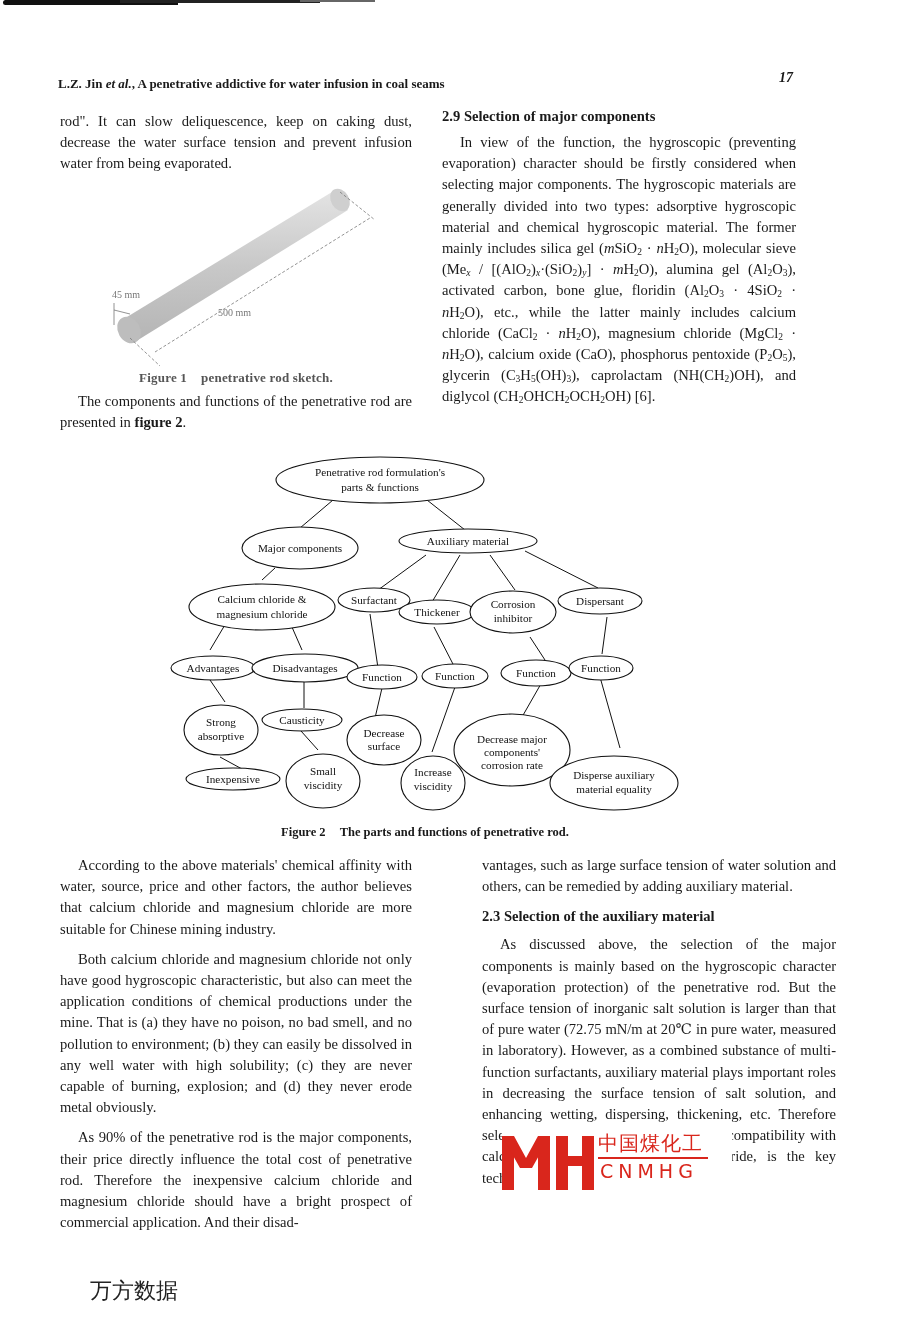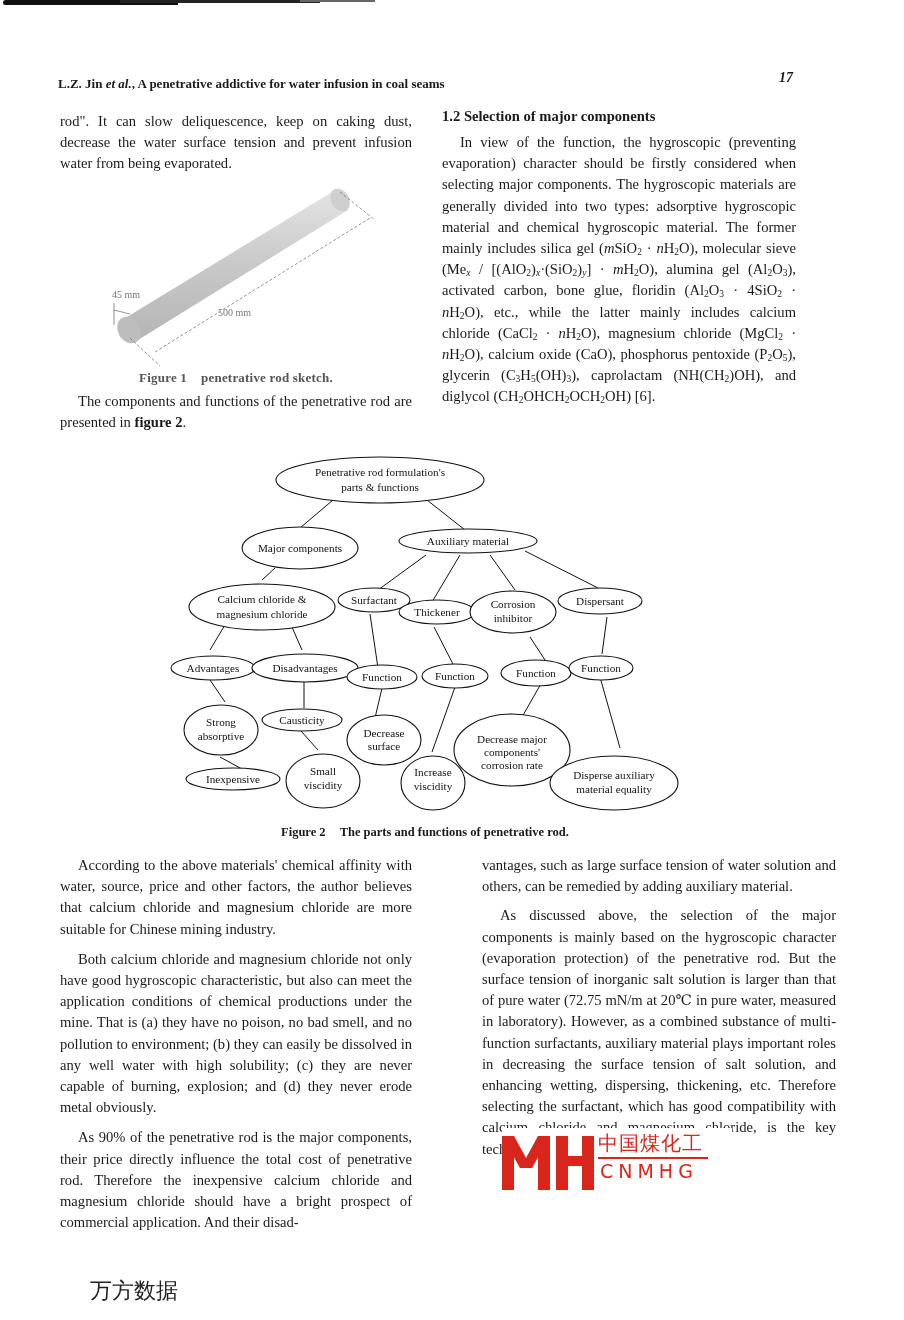--- a/index.html
+++ b/index.html
@@ -92,21 +92,21 @@
 </svg>
 <div class="fig1-caption">
   <span class="lab">Figure 1</span><span>penetrative rod sketch.</span>
 </div>
 
 <div class="col left-top" style="top:391px;">
   <p class="indent"><span>The components and functions of the penetrative rod are presented in </span><span class="b">figure 2</span><span>.</span></p>
 </div>
 
 <div class="col right-top">
-  <div class="sec-head">1.2 Selection of major components</div>
+  <div class="sec-head">2.9 Selection of major components</div>
   <p class="indent" style="margin-top:6px;"><span>In view of the function, the hygroscopic (preventing evaporation) character should be firstly considered when selecting major components. The hygroscopic materials are generally divided into two types: adsorptive hygroscopic material and chemical hygroscopic material. The former mainly includes silica gel </span>(<span class="it">m</span>SiO<sub>2</sub> · <span class="it">n</span>H<sub>2</sub>O)<span>, molecular sieve </span>(Me<sub class="it">x</sub> / [(AlO<sub>2</sub>)<sub class="it">x</sub>·(SiO<sub>2</sub>)<sub class="it">y</sub>] · <span class="it">m</span>H<sub>2</sub>O)<span>, alumina gel </span>(Al<sub>2</sub>O<sub>3</sub>)<span>, activated carbon, bone glue, floridin </span>(Al<sub>2</sub>O<sub>3</sub> · 4SiO<sub>2</sub> · <span class="it">n</span>H<sub>2</sub>O)<span>, etc., while the latter mainly includes calcium chloride </span>(CaCl<sub>2</sub> · <span class="it">n</span>H<sub>2</sub>O)<span>, magnesium chloride </span>(MgCl<sub>2</sub> · <span class="it">n</span>H<sub>2</sub>O)<span>, calcium oxide (CaO), phosphorus pentoxide </span>(P<sub>2</sub>O<sub>5</sub>)<span>, glycerin </span>(C<sub>3</sub>H<sub>5</sub>(OH)<sub>3</sub>)<span>, caprolactam </span>(NH(CH<sub>2</sub>)OH)<span>, and diglycol </span>(CH<sub>2</sub>OHCH<sub>2</sub>OCH<sub>2</sub>OH)<span> [6].</span></p>
 </div>
 
 <svg class="fig2" viewBox="0 0 530 370">
   <g stroke="#111" stroke-width="1">
     <line x1="163" y1="50" x2="130" y2="78"></line>
     <line x1="257" y1="50" x2="295" y2="80"></line>
     <line x1="105" y1="118" x2="92" y2="130"></line>
     <line x1="256" y1="105" x2="208" y2="140"></line>
     <line x1="290" y1="105" x2="262" y2="152"></line>
@@ -193,20 +193,21 @@
 </div>
 
 <div class="col left-bottom">
   <p class="indent">According to the above materials' chemical affinity with water, source, price and other factors, the author believes that calcium chloride and magnesium chloride are more suitable for Chinese mining industry.</p>
   <p class="indent" style="margin-top:9px;">Both calcium chloride and magnesium chloride not only have good hygroscopic characteristic, but also can meet the application conditions of chemical productions under the mine. That is (a) they have no poison, no bad smell, and no pollution to environment; (b) they can easily be dissolved in any well water with high solubility; (c) they are never capable of burning, explosion; and (d) they never erode metal obviously.</p>
   <p class="indent" style="margin-top:9px;">As 90% of the penetrative rod is the major components, their price directly influence the total cost of penetrative rod. Therefore the inexpensive calcium chloride and magnesium chloride should have a bright prospect of commercial application. And their disad-</p>
 </div>
 
 <div class="col right-bottom">
   <p>vantages, such as large surface tension of water solution and others, can be remedied by adding auxiliary material.</p>
+  <div class="sec-head" style="margin-top:9px;">2.3 Selection of the auxiliary material</div>
   <p class="indent" style="margin-top:8px;">As discussed above, the selection of the major components is mainly based on the hygroscopic character (evaporation protection) of the penetrative rod. But the surface tension of inorganic salt solution is larger than that of pure water (72.75 mN/m at 20℃ in pure water, measured in laboratory). However, as a combined substance of multi-function surfactants, auxiliary material plays important roles in decreasing the surface tension of salt solution, and enhancing wetting, dispersing, thickening, etc. Therefore selecting the surfactant, which has good compatibility with calcium chloride and magnesium chloride, is the key technique</p>
 </div>
 
 <div class="logo">
   <svg class="mark" width="92" height="62" viewBox="0 0 92 62">
     <g fill="#d9261c">
       <rect x="0" y="8" width="12" height="54"></rect>
       <polygon points="0,8 12,8 24,30 36,8 48,8 30,40 18,40"></polygon>
       <rect x="36" y="8" width="12" height="54"></rect>
       <rect x="54" y="8" width="12" height="54"></rect>

